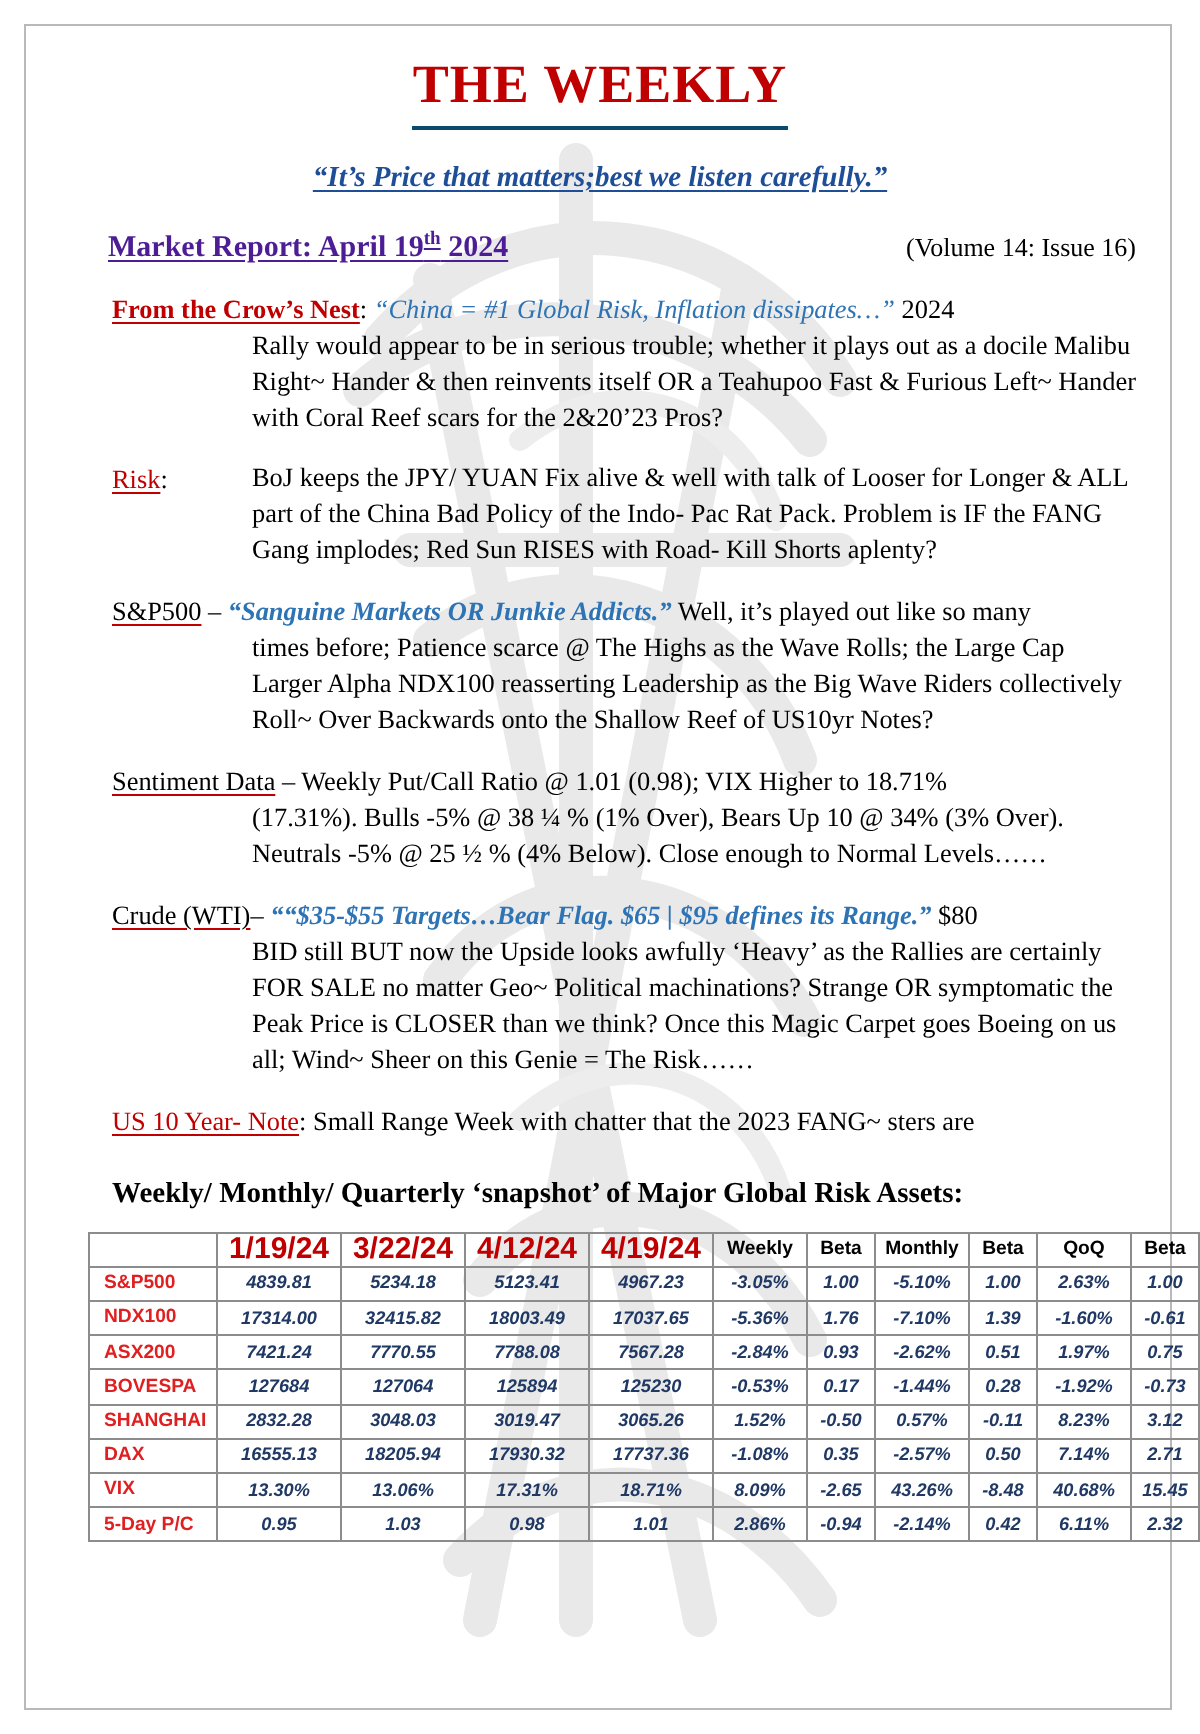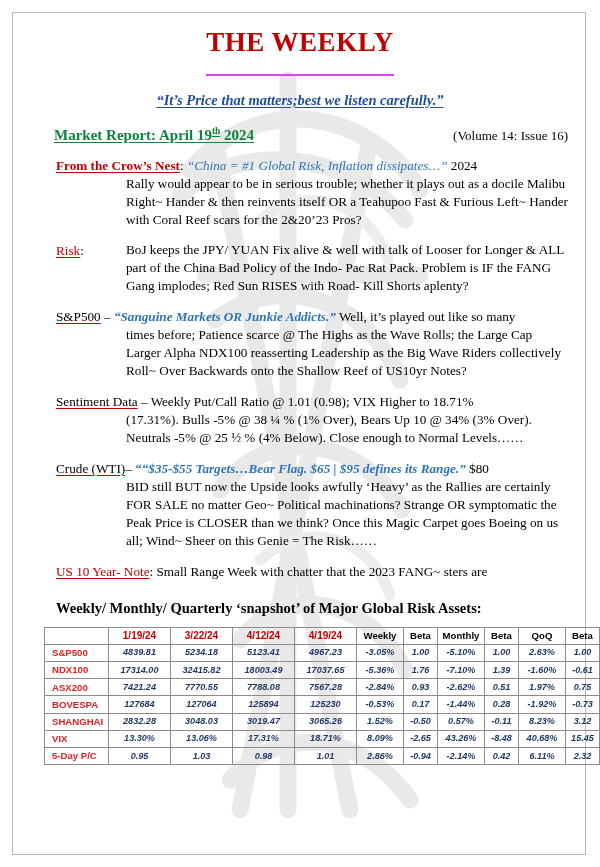--- a/index.html
+++ b/index.html
@@ -59,22 +59,22 @@
     text-align: center;
     margin: 28px 0 0 0;
   }
   .masthead-title {
     display: inline-block;
     font-family: "Liberation Serif", "DejaVu Serif", serif;
     font-weight: bold;
     font-size: 27px;
     letter-spacing: 0.5px;
     color: #C00000;
-    border-bottom: 2px solid #d946ef;
-    padding-bottom: 16px;
+    border-bottom: 2px solid #0c4a6e;
+    padding-bottom: 5px;
     line-height: 1.1;
   }
   .tagline-wrap {
     text-align: center;
     margin-top: 15px;
   }
   .tagline {
     display: inline-block;
     font-style: italic;
     font-weight: bold;
@@ -91,21 +91,21 @@
     justify-content: space-between;
     margin-top: 17px;
     padding-left: 28px;
     padding-right: 6px;
   }
   .report-title {
     font-weight: bold;
     font-size: 15px;
     text-decoration: underline;
     text-underline-offset: 2px;
-    color: #15803d;
+    color: #4c1d95;
   }
   .report-title sup {
     font-size: 9.5px;
     vertical-align: super;
     text-decoration: underline;
   }
   .volume {
     font-size: 13px;
     color: #000;
   }
@@ -189,21 +189,21 @@
     font-weight: bold;
     line-height: 1;
     overflow: hidden;
     white-space: nowrap;
   }
   table.snapshot th.blank-corner {
     border: 1px solid #8c8c8c;
   }
   table.snapshot th.date-head {
     color: #C00000;
-    font-size: 10px;
+    font-size: 15px;
   }
   table.snapshot th.metric-head {
     color: #000000;
     font-size: 9.6px;
   }
   table.snapshot td.row-label {
     color: #E02020;
     text-align: left;
     padding-left: 7px;
     font-size: 9.6px;
@@ -383,20 +383,33 @@
               <td class="num">3019.47</td>
               <td class="num">3065.26</td>
               <td class="num">1.52%</td>
               <td class="num">-0.50</td>
               <td class="num">0.57%</td>
               <td class="num">-0.11</td>
               <td class="num">8.23%</td>
               <td class="num">3.12</td>
             </tr>
             <tr>
+              <td class="row-label">DAX</td>
+              <td class="num">16555.13</td>
+              <td class="num">18205.94</td>
+              <td class="num">17930.32</td>
+              <td class="num">17737.36</td>
+              <td class="num">-1.08%</td>
+              <td class="num">0.35</td>
+              <td class="num">-2.57%</td>
+              <td class="num">0.50</td>
+              <td class="num">7.14%</td>
+              <td class="num">2.71</td>
+            </tr>
+            <tr>
               <td class="row-label">VIX</td>
               <td class="num">13.30%</td>
               <td class="num">13.06%</td>
               <td class="num">17.31%</td>
               <td class="num">18.71%</td>
               <td class="num">8.09%</td>
               <td class="num">-2.65</td>
               <td class="num">43.26%</td>
               <td class="num">-8.48</td>
               <td class="num">40.68%</td>

